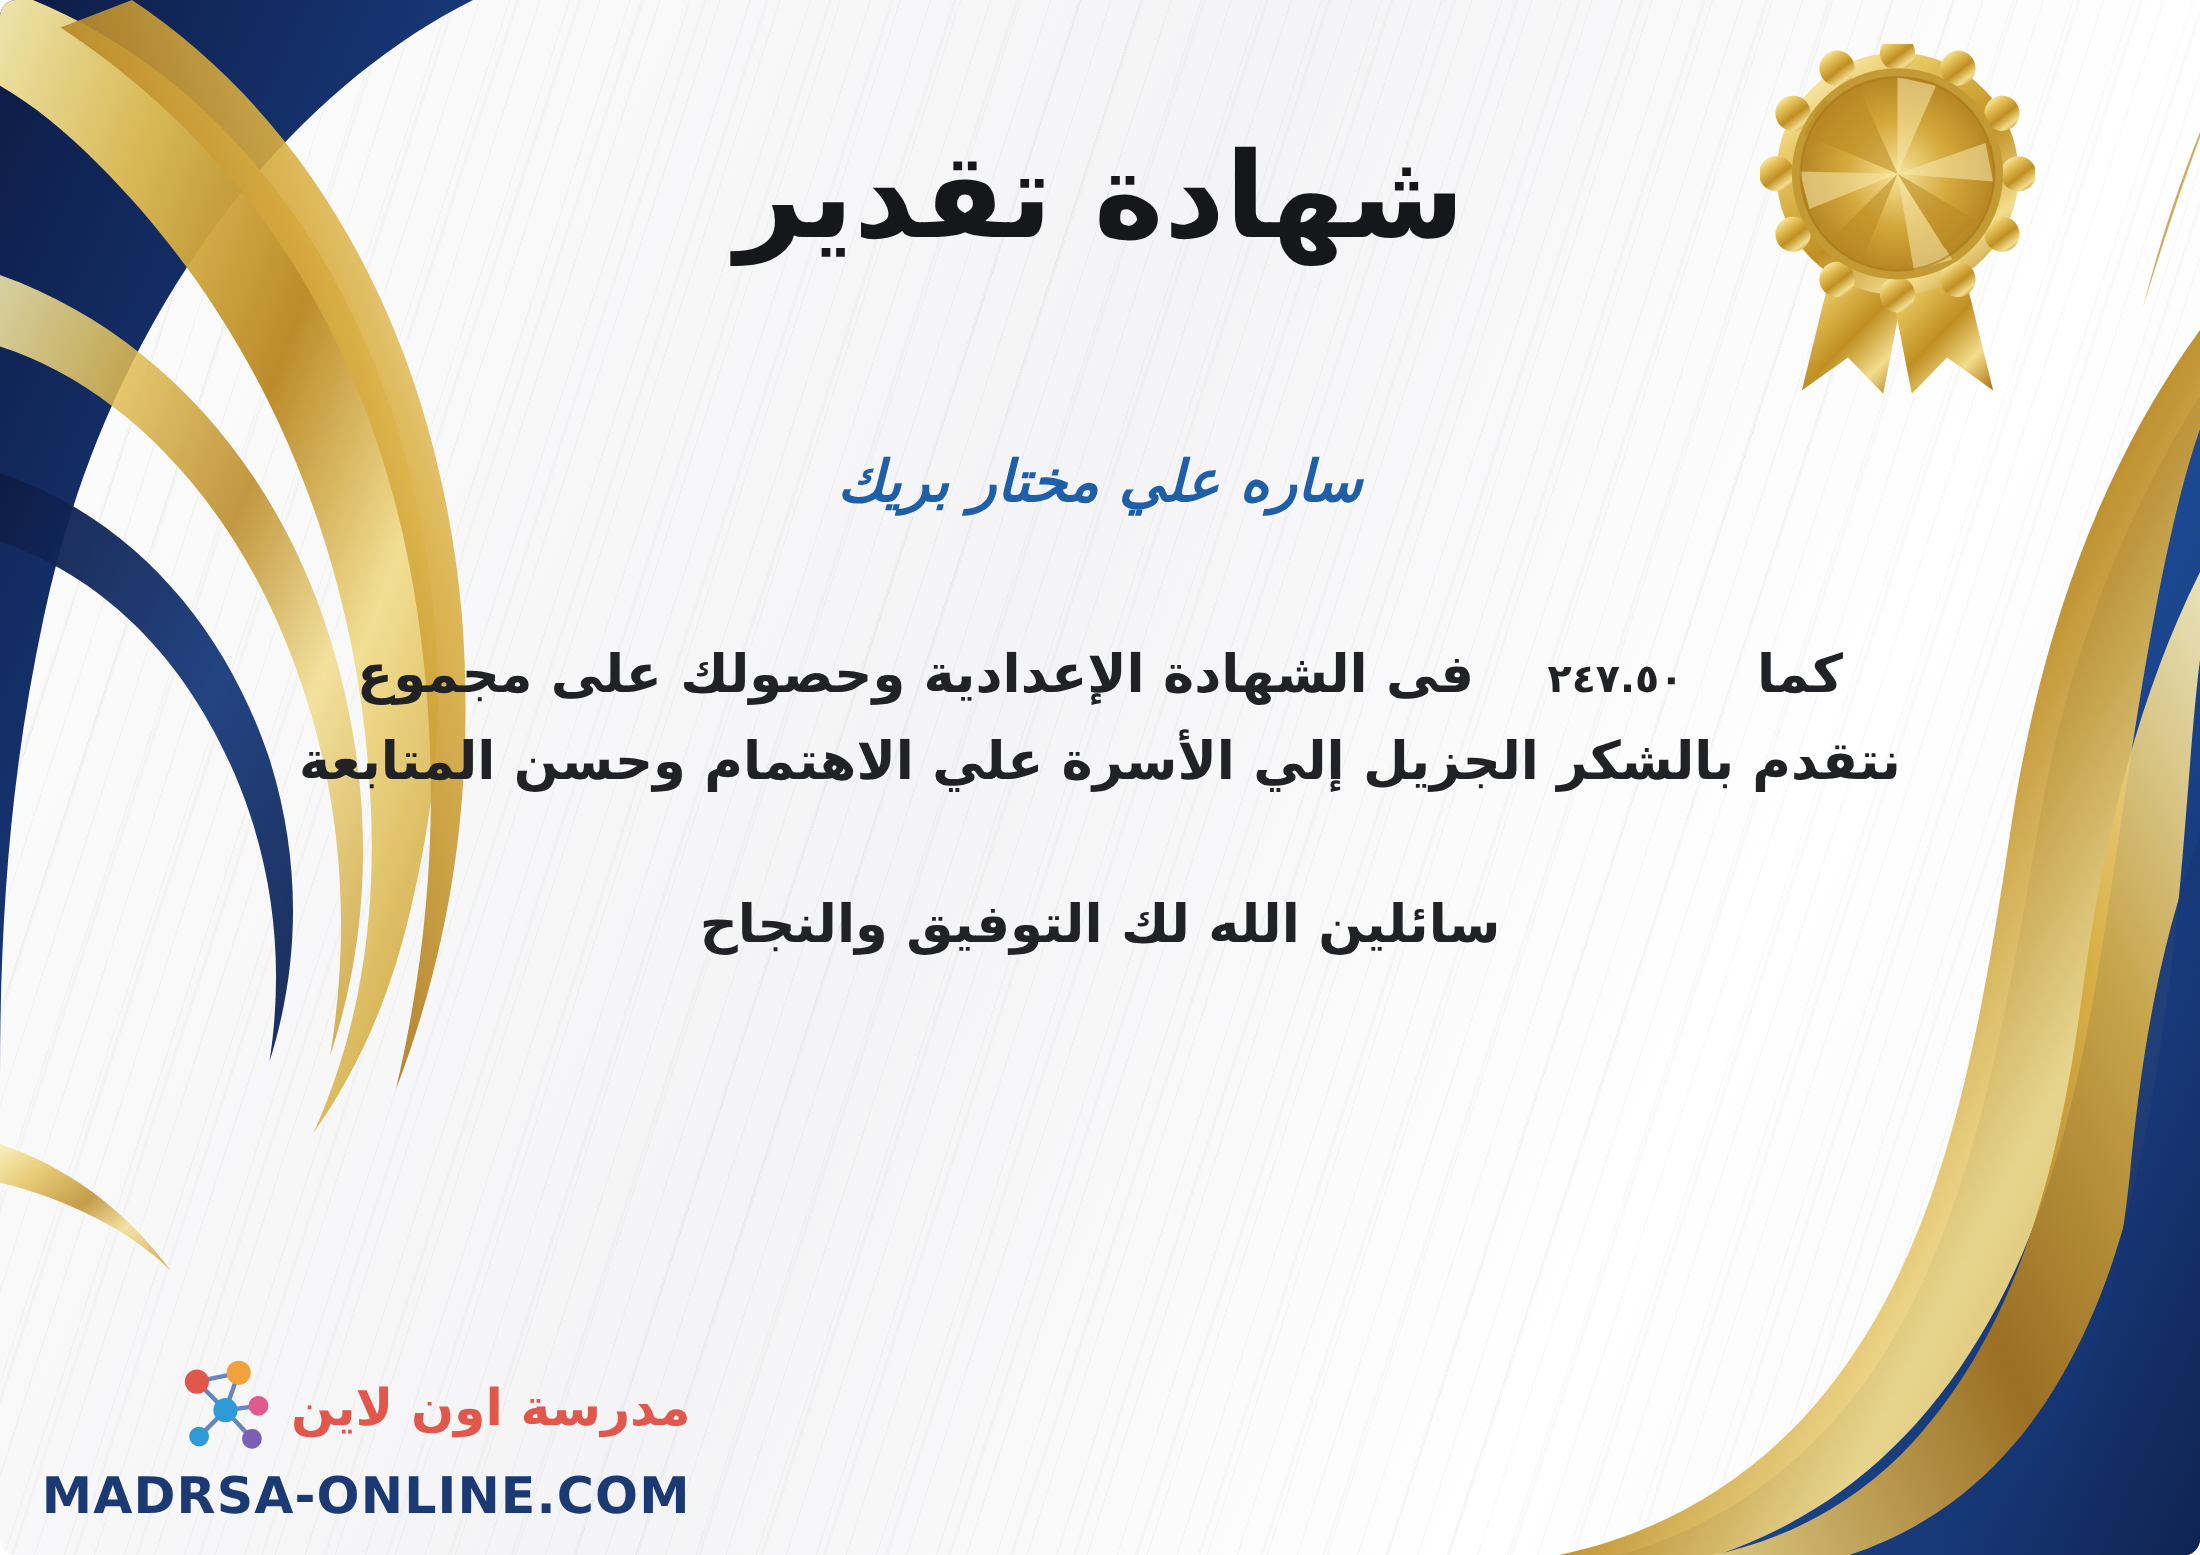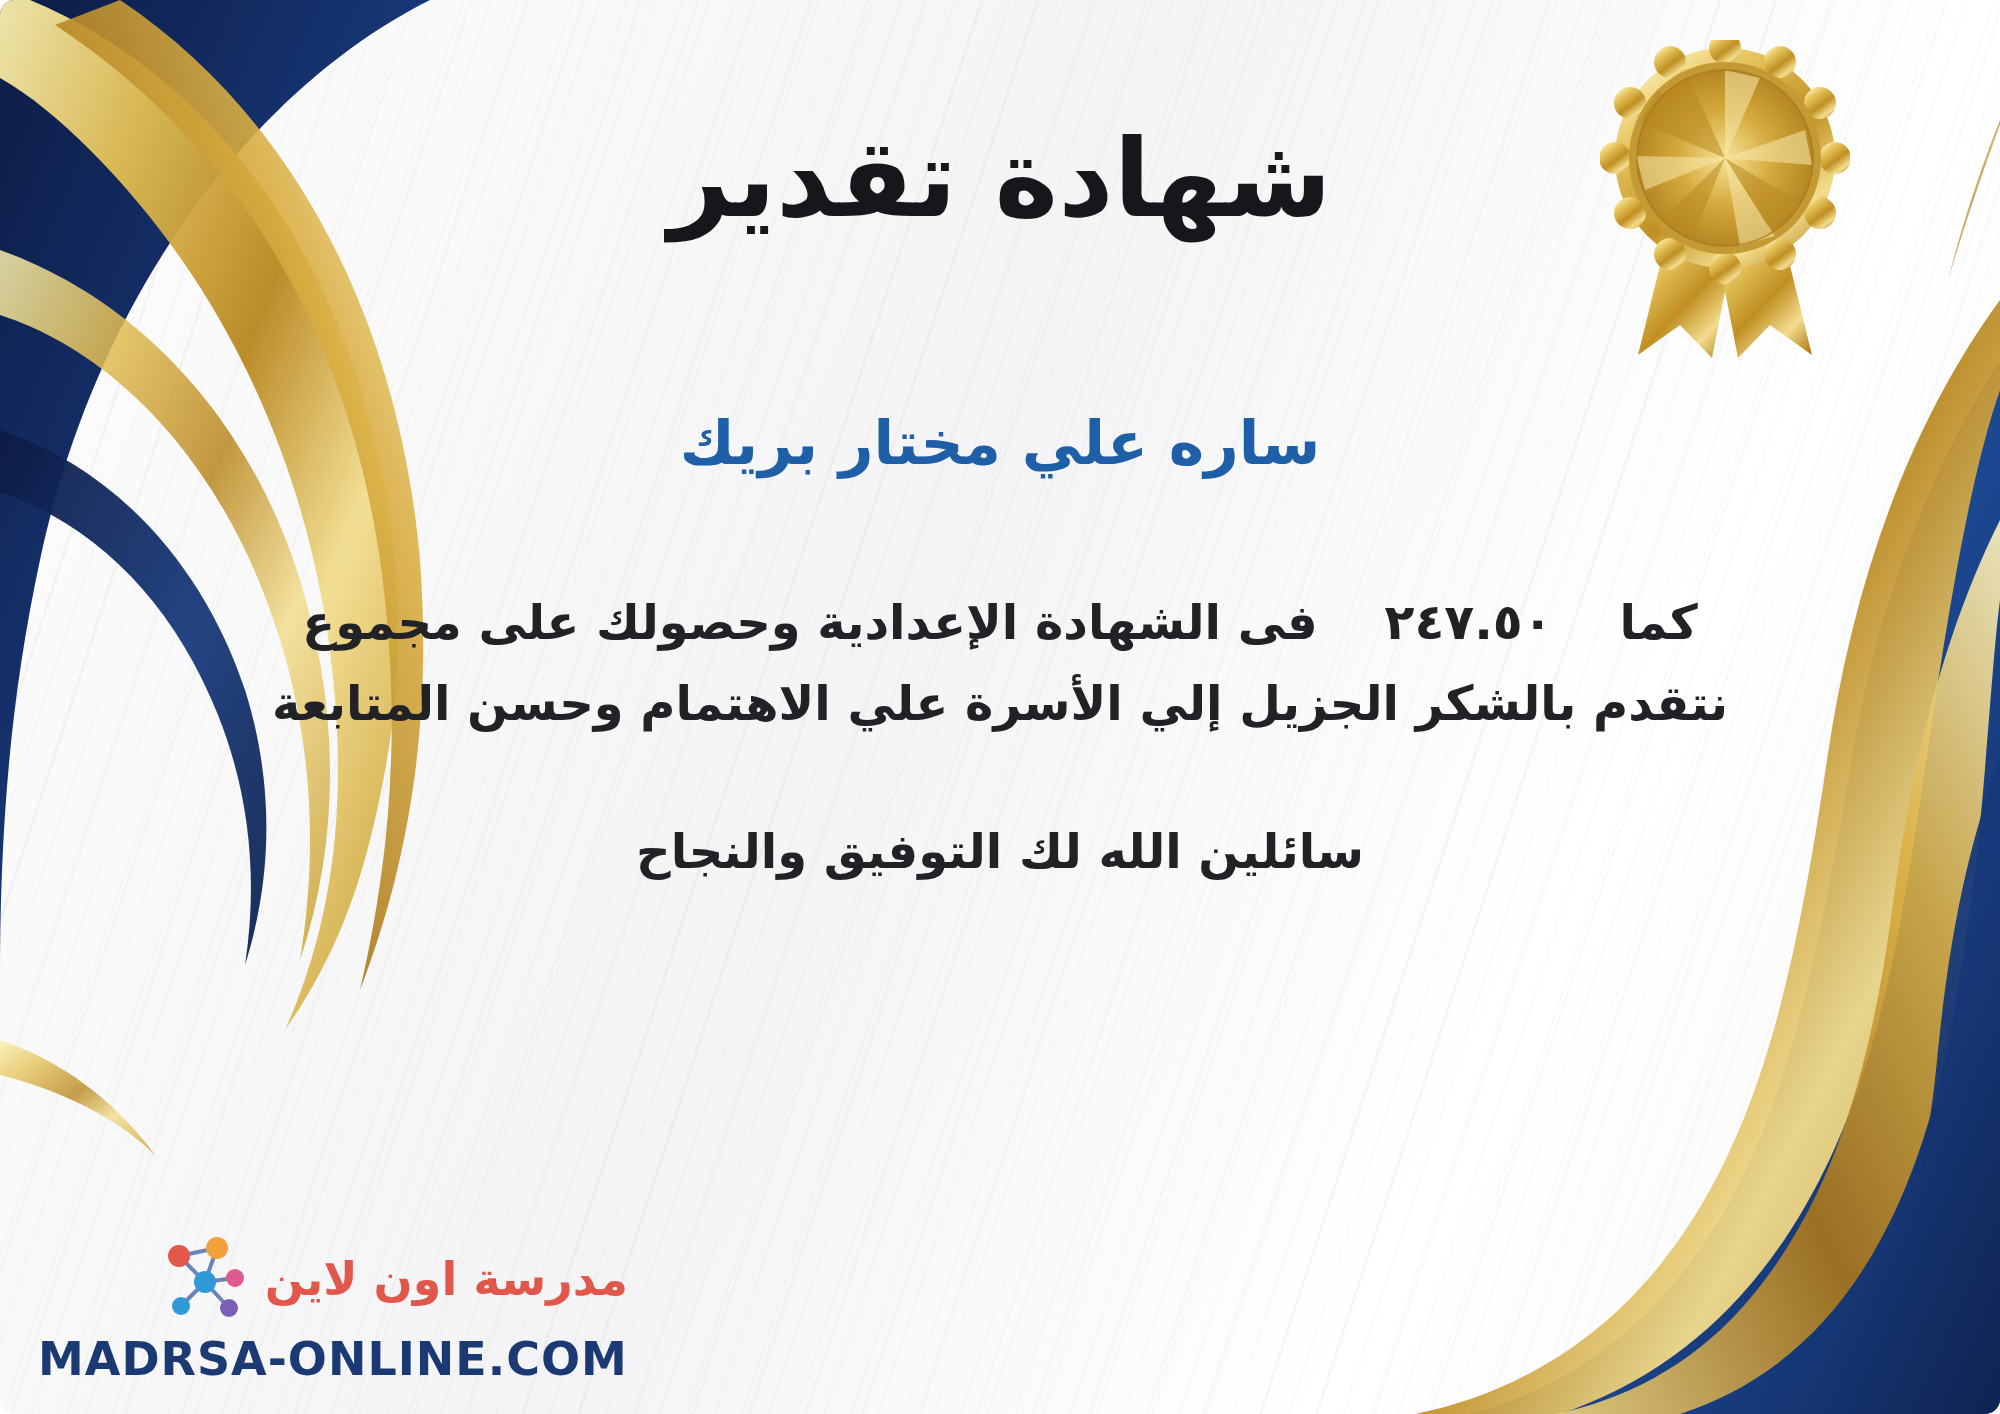--- a/index.html
+++ b/index.html
@@ -68,40 +68,41 @@
     font-size: 108px;
     font-weight: 700;
     color: #15171a;
     letter-spacing: 0px;
     line-height: 1.1;
     direction: rtl;
   }
 
   .recipient {
     margin-top: 170px;
-    font-size: 60px;
+    font-size: 52px;
     font-weight: 700;
     color: #1f5fa8;
     direction: rtl;
     line-height: 1.15;
+    font-style: italic;
   }
 
   .body-text {
     margin-top: 105px;
     width: 1900px;
     font-size: 48px;
     font-weight: 600;
     color: #202226;
     line-height: 1.65;
     direction: rtl;
     padding: 0 40px;
     box-sizing: border-box;
   }
   .body-text .score {
-    font-size: 49px;
+    font-size: 36px;
     font-weight: 700;
     letter-spacing: 1px;
   }
 
   .closing {
     margin-top: 80px;
     font-size: 48px;
     font-weight: 600;
     color: #202226;
     direction: rtl;

